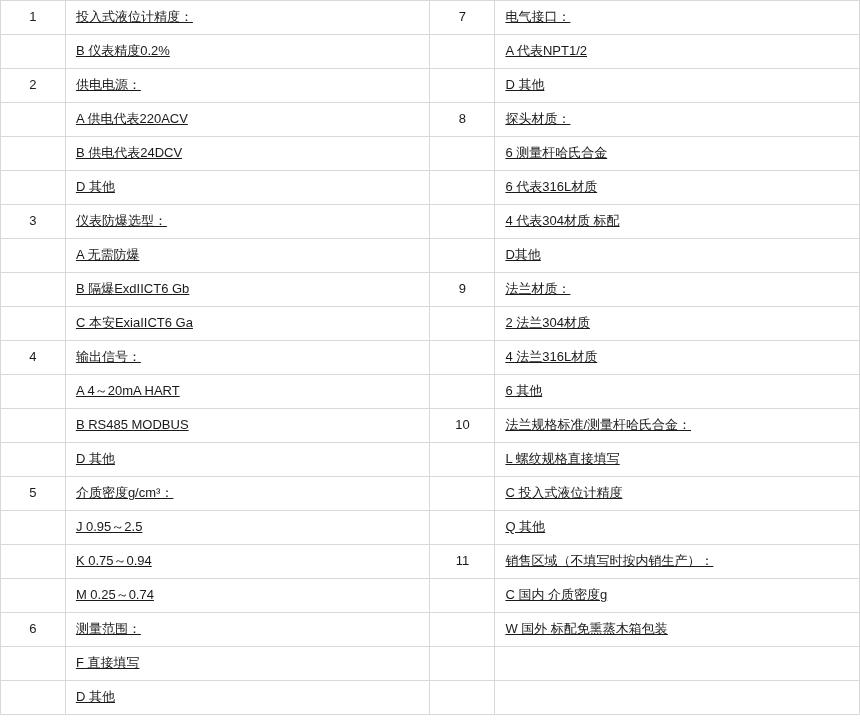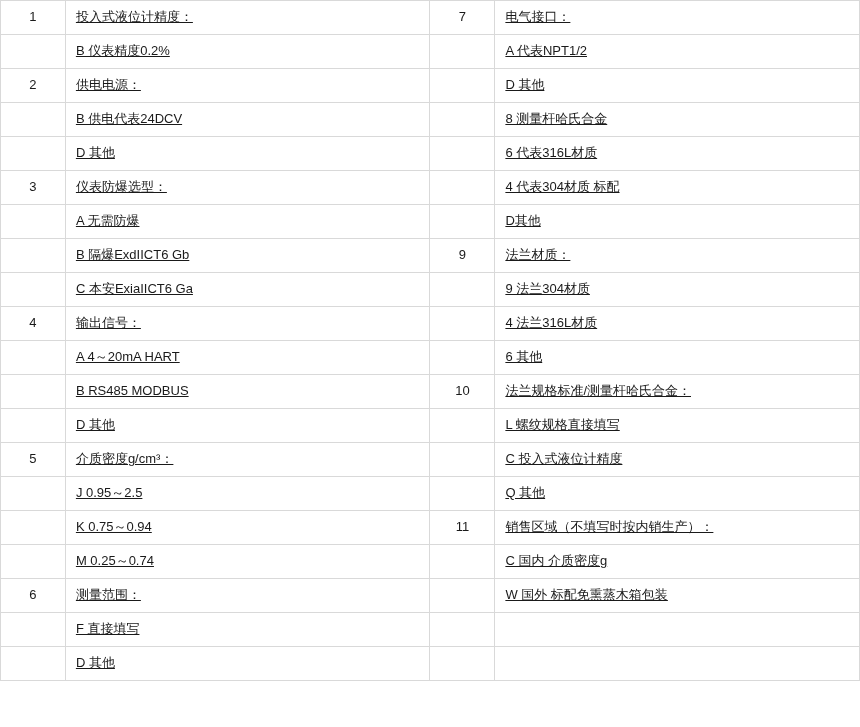--- a/index.html
+++ b/index.html
@@ -62,23 +62,29 @@
         <td class="text-col indent">A 代表NPT1/2</td>
       </tr>
       <tr>
         <td class="num-col">2</td>
         <td class="text-col">供电电源：</td>
         <td class="num-col"></td>
         <td class="text-col indent">D 其他</td>
       </tr>
       <tr>
         <td class="num-col"></td>
+        <td class="text-col indent">A 供电代表220ACV</td>
+        <td class="num-col">8</td>
+        <td class="text-col">探头材质：</td>
+      </tr>
+      <tr>
+        <td class="num-col"></td>
         <td class="text-col indent">B 供电代表24DCV</td>
         <td class="num-col"></td>
-        <td class="text-col indent">8 测量杆哈氏合金</td>
+        <td class="text-col indent">6 测量杆哈氏合金</td>
       </tr>
       <tr>
         <td class="num-col"></td>
         <td class="text-col indent">D 其他</td>
         <td class="num-col"></td>
         <td class="text-col indent">6 代表316L材质</td>
       </tr>
       <tr>
         <td class="num-col">3</td>
         <td class="text-col">仪表防爆选型：</td>
@@ -94,21 +100,21 @@
       <tr>
         <td class="num-col"></td>
         <td class="text-col indent">B 隔爆ExdIICT6 Gb</td>
         <td class="num-col">9</td>
         <td class="text-col">法兰材质：</td>
       </tr>
       <tr>
         <td class="num-col"></td>
         <td class="text-col indent">C 本安ExiaIICT6 Ga</td>
         <td class="num-col"></td>
-        <td class="text-col indent">9 法兰304材质</td>
+        <td class="text-col indent">2 法兰304材质</td>
       </tr>
       <tr>
         <td class="num-col">4</td>
         <td class="text-col">输出信号：</td>
         <td class="num-col"></td>
         <td class="text-col indent">4 法兰316L材质</td>
       </tr>
       <tr>
         <td class="num-col"></td>
         <td class="text-col indent">A 4～20mA HART</td>

